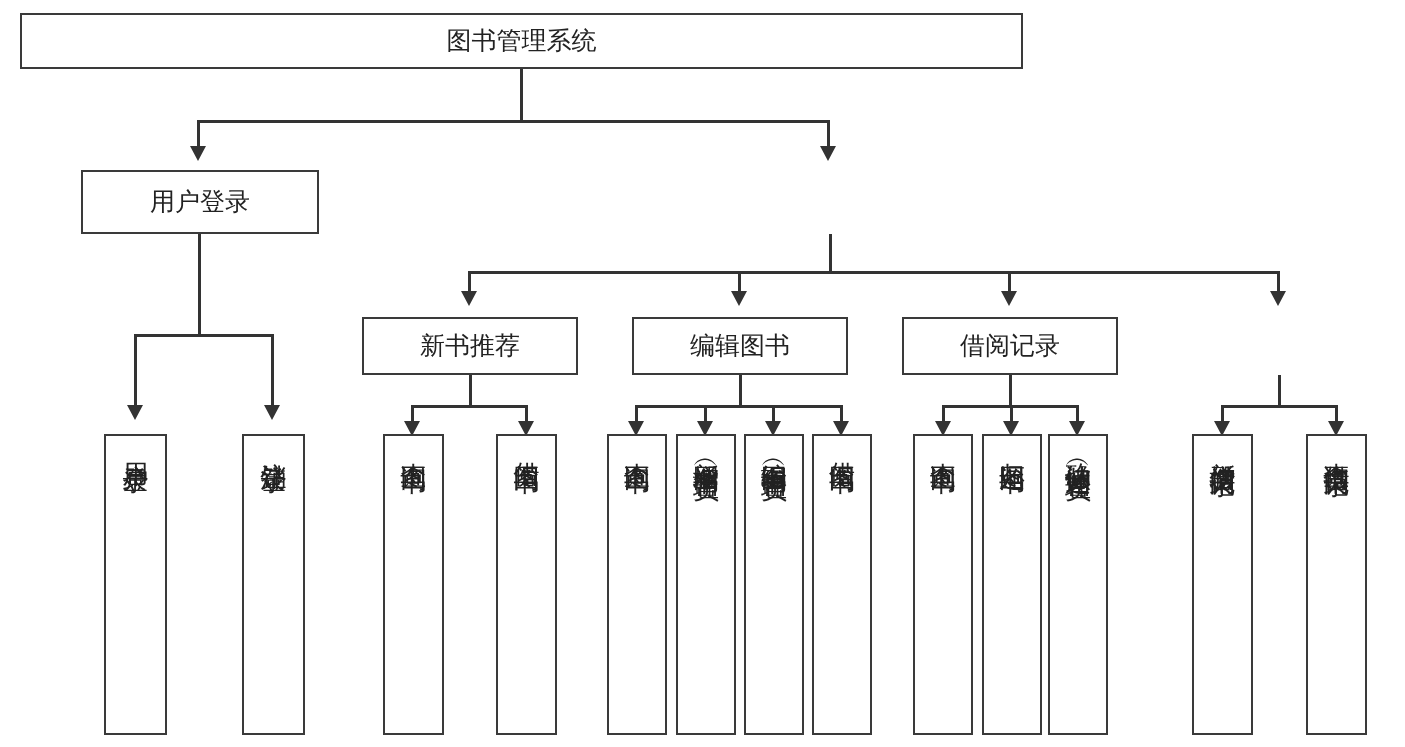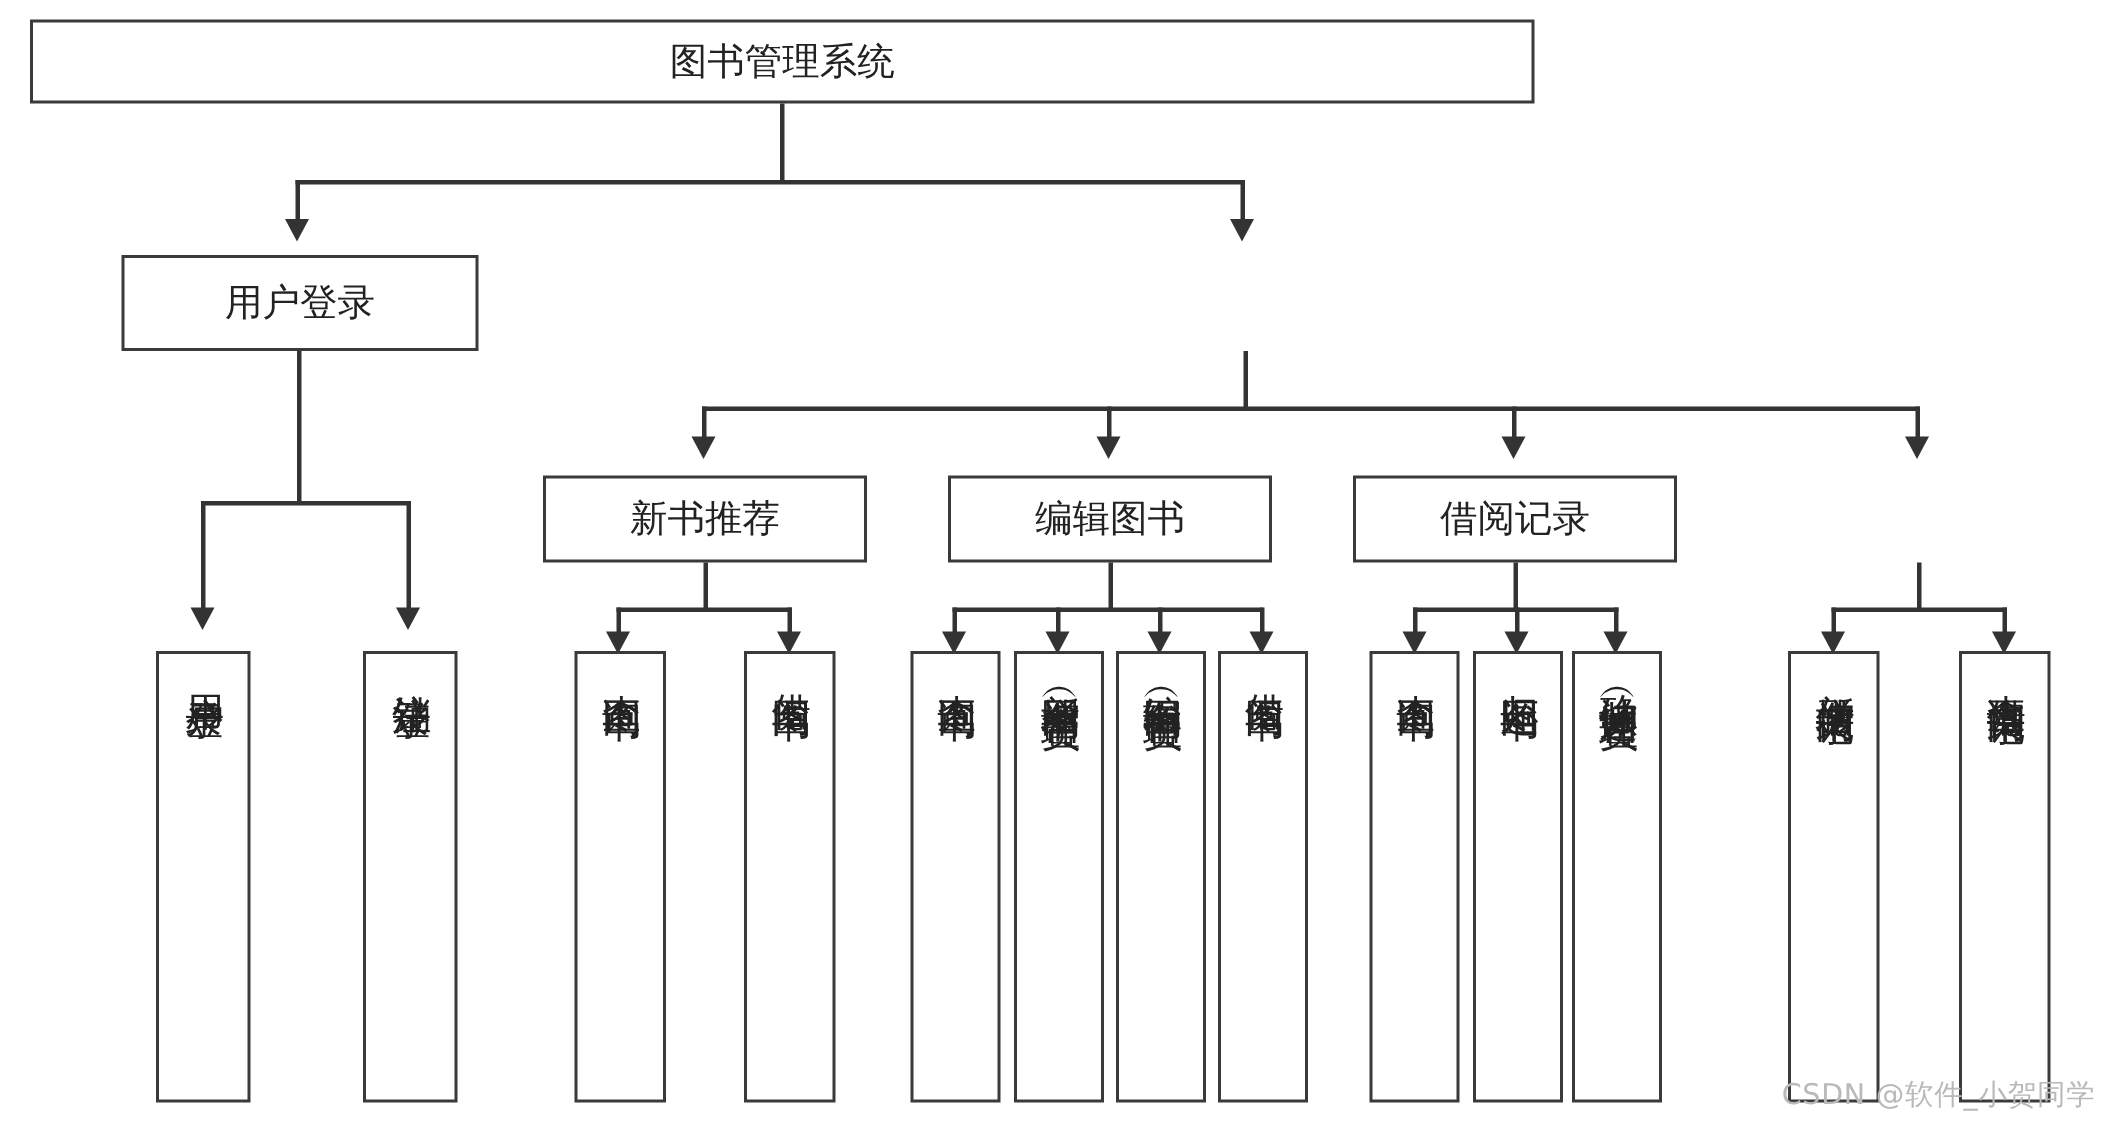--- a/index.html
+++ b/index.html
@@ -210,15 +210,14 @@
     <span class="txt">确认归还（管理员）</span>
   </div>
 
   <div class="node vert" style="left:1192px; top:434px; width:61px; height:301px;">
     <span class="txt">新增借阅记录</span>
   </div>
   <div class="node vert" style="left:1306px; top:434px; width:61px; height:301px;">
     <span class="txt">查询借阅记录</span>
   </div>
 
-  <div id="watermark">CSDN @软件_小贺同学</div>
 
 </div>
 
 </body></html>

